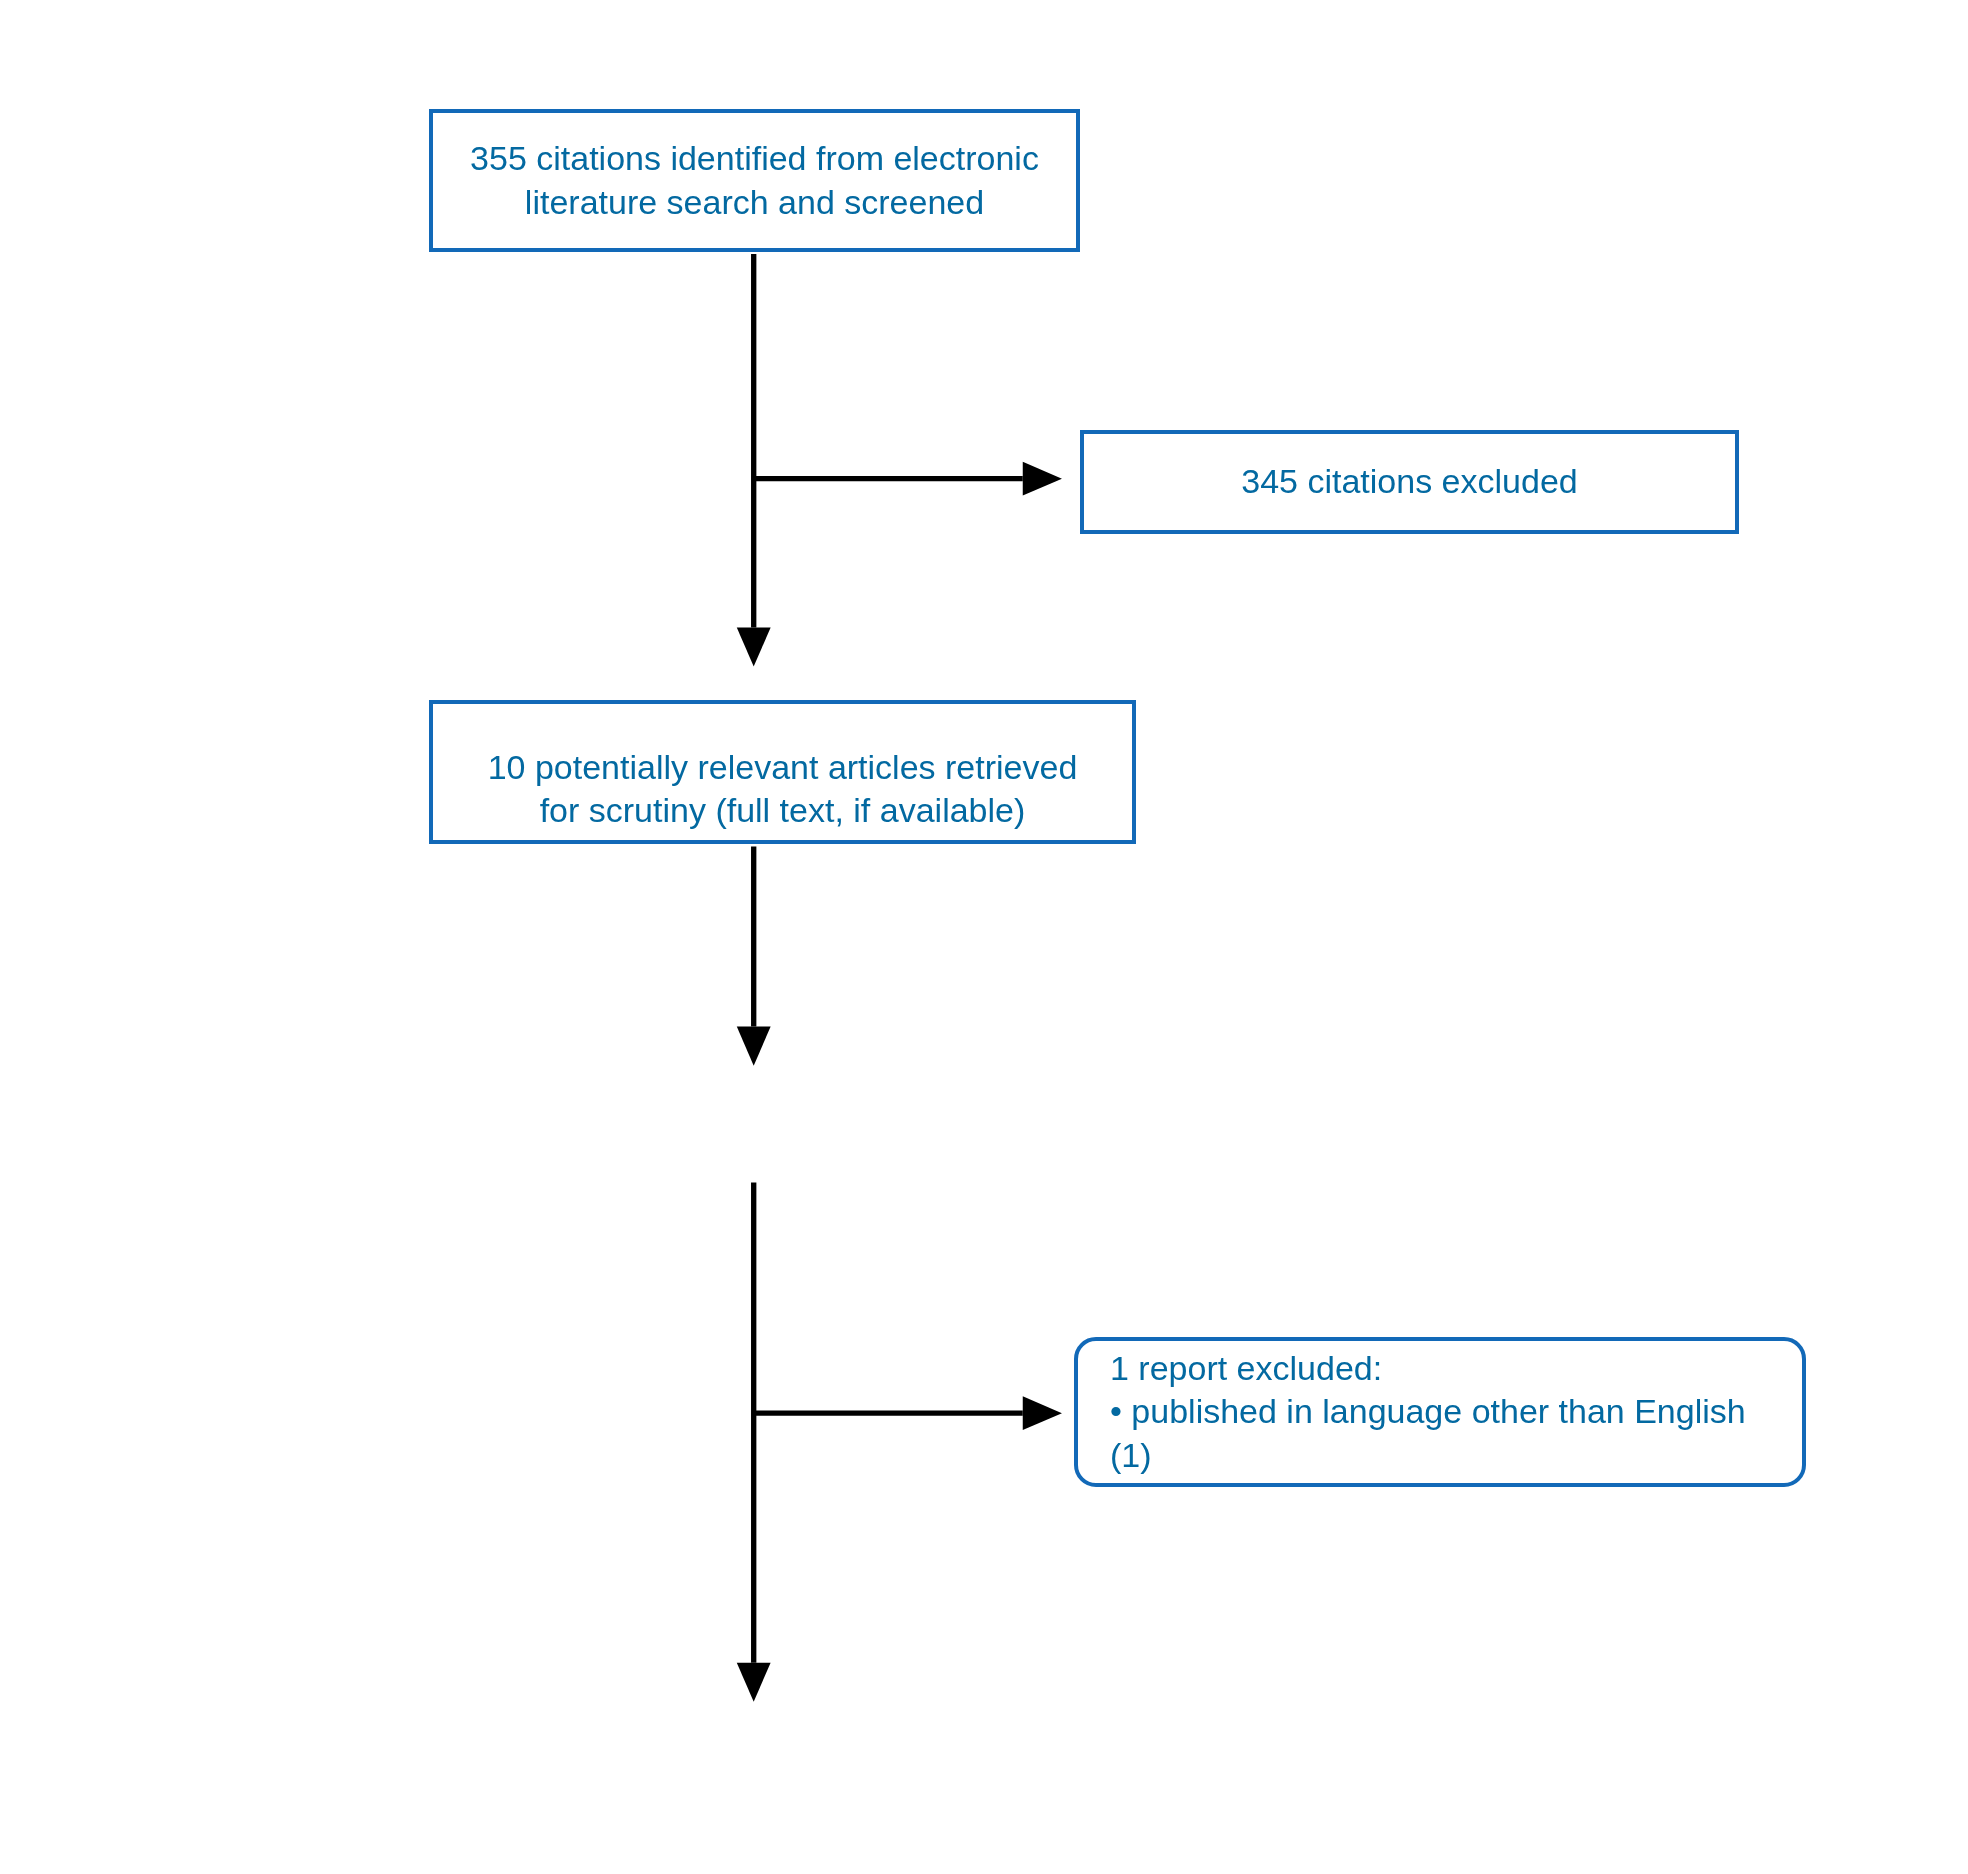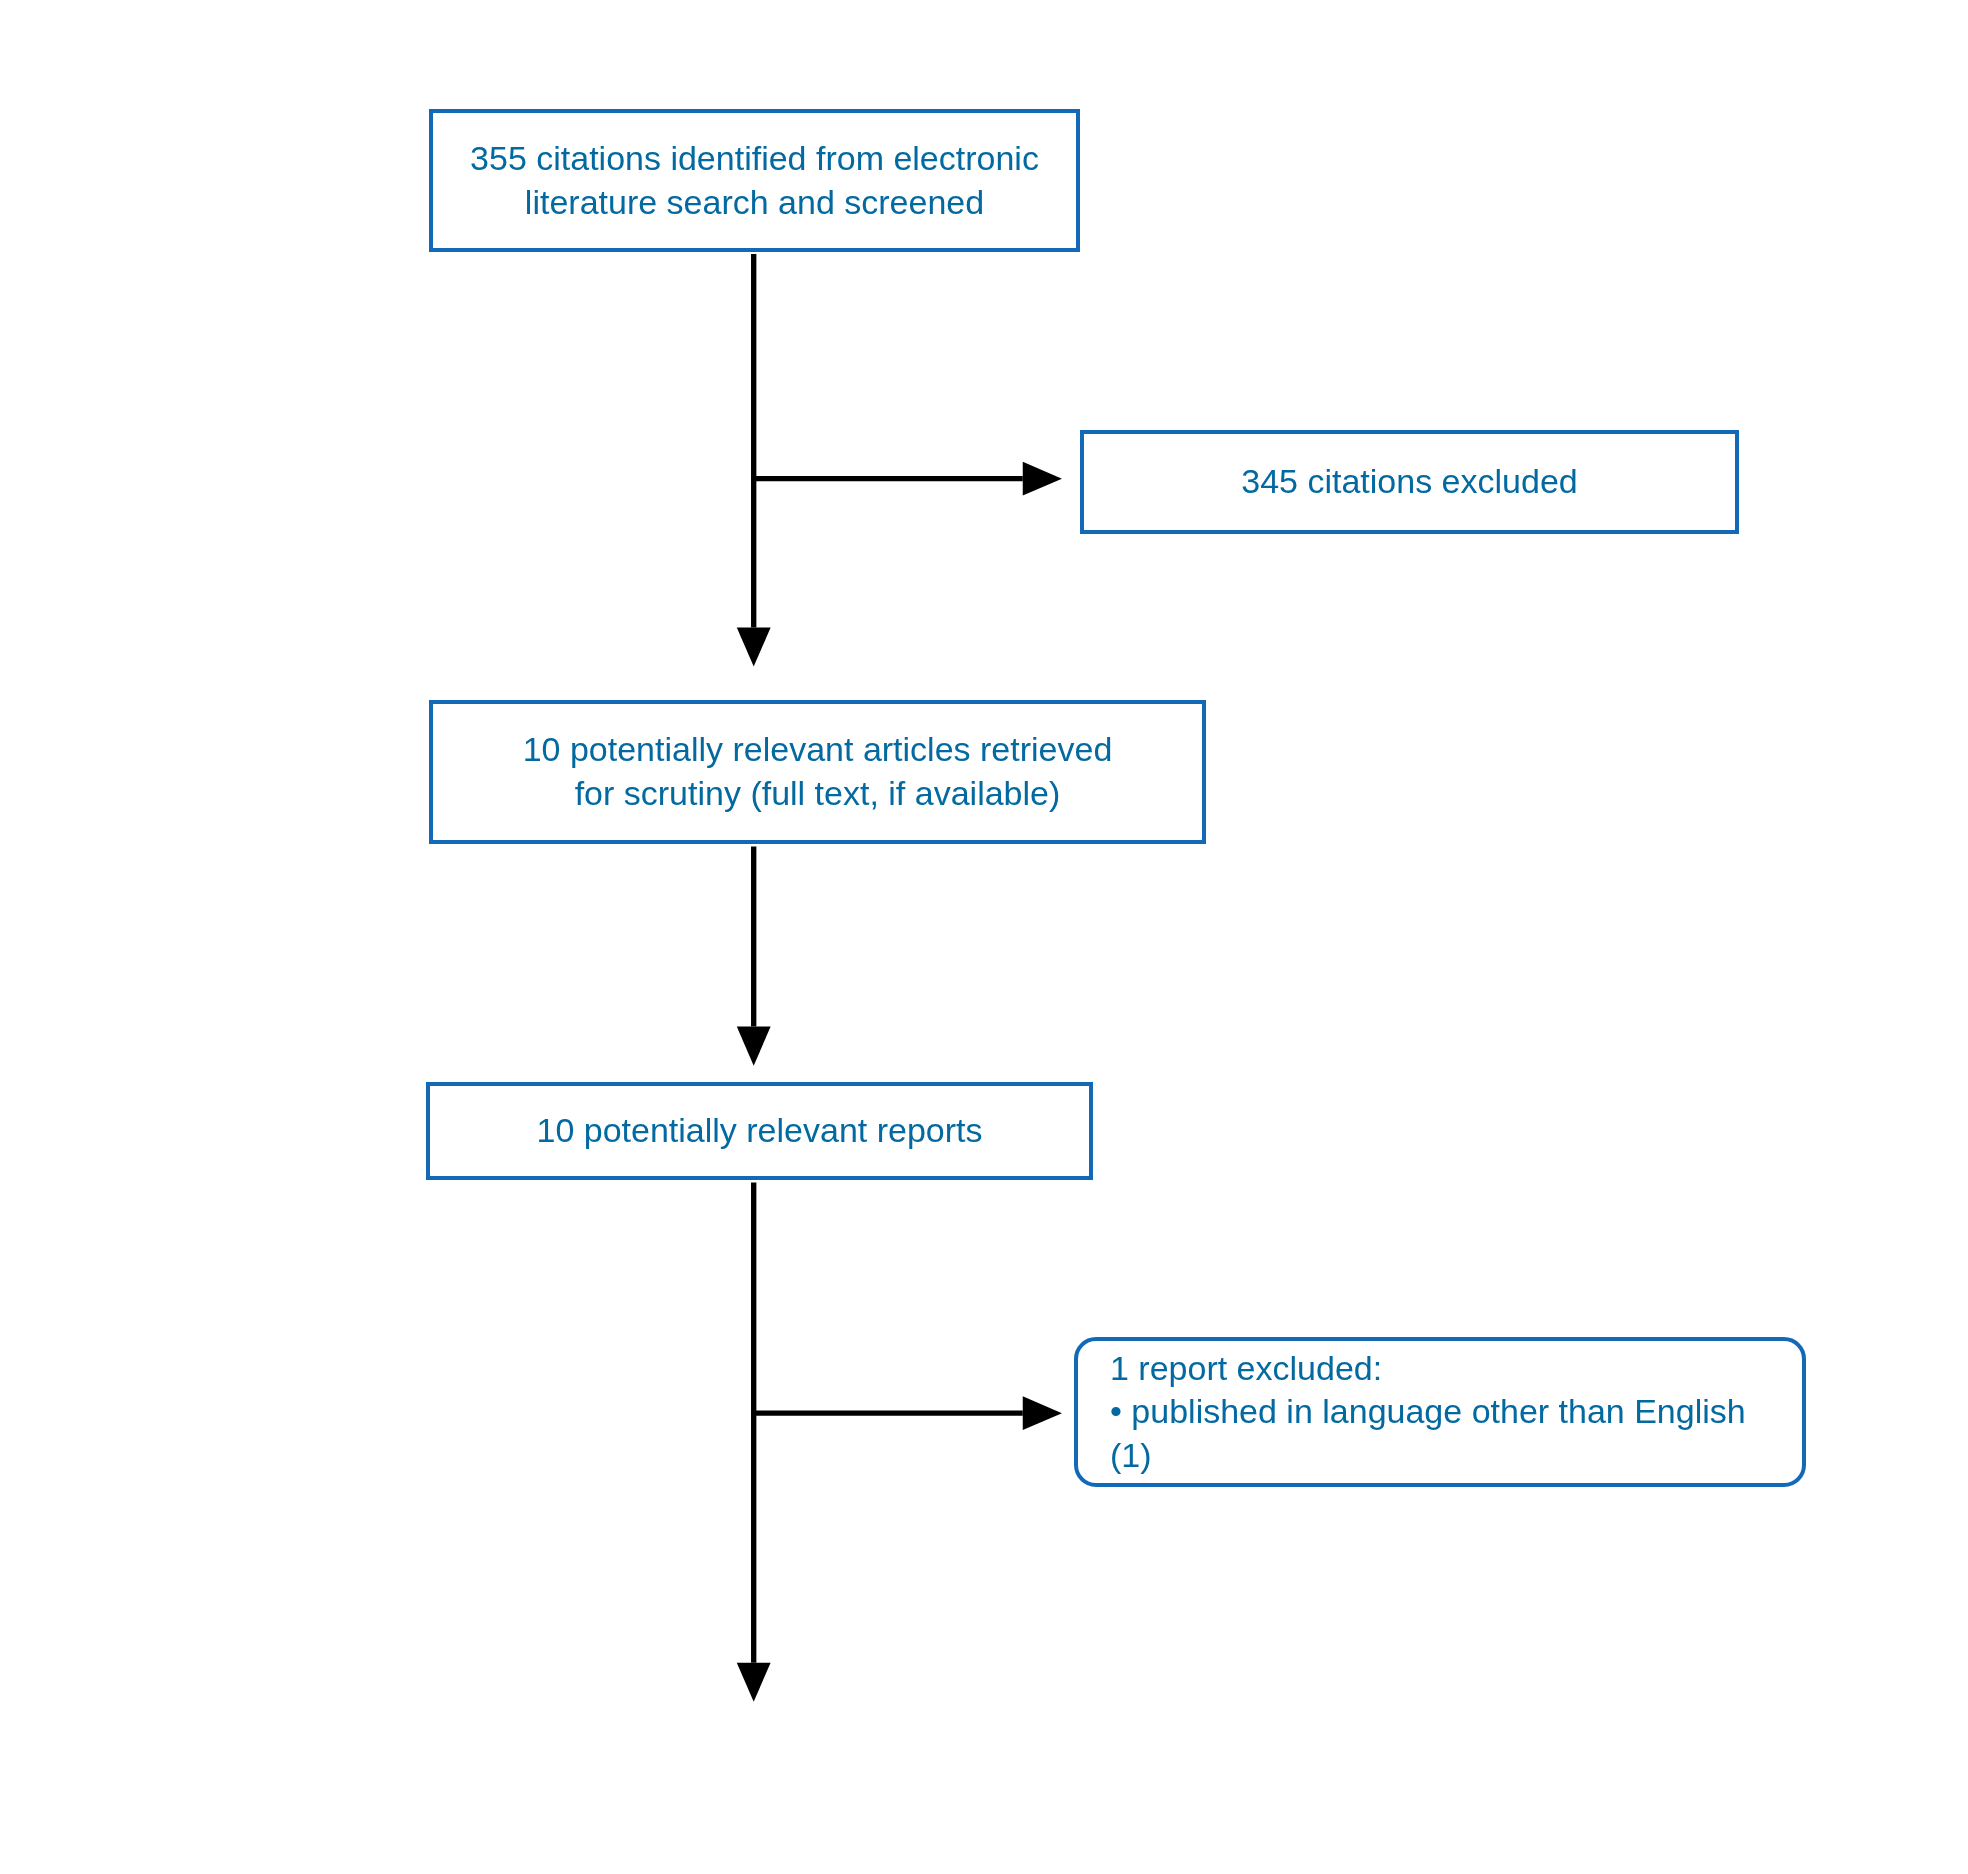--- a/index.html
+++ b/index.html
@@ -44,21 +44,21 @@
     font-size: 34px;
     line-height: 1.28;
     white-space: pre-line;
     padding: 7.1px 18px;
   }
   .node .node-text {
     display: block;
   }
   #node-identified        { left: 429px;  top: 109px;  width: 651px; height: 143px; }
   #node-citations-excluded{ left: 1080px; top: 430px;  width: 659px; height: 104px; }
-  #node-retrieved         { left: 429px;  top: 700px;  width: 777px; height: 144px; }
+  #node-retrieved         { left: 429px;  top: 700px;  width: 707px; height: 144px; align-items: flex-end; }
   #node-relevant-reports  { left: 426px;  top: 1082px; width: 667px; height: 98px; }
   #node-report-excluded   {
     left: 1074px; top: 1337px; width: 732px; height: 150px;
     justify-content: flex-start;
     text-align: left;
     padding-left: 32px;
     padding-right: 21.4px;
     border-radius: 22px;
   }
   #node-included          { left: 478px;  top: 1718px; width: 551px; height: 105px; }
@@ -103,23 +103,20 @@
 
   <div class="node" id="node-citations-excluded">
     <span class="node-text">345 citations excluded</span>
   </div>
 
   <div class="node" id="node-retrieved">
     <span class="node-text">10 potentially relevant articles retrieved
 for scrutiny (full text, if available)</span>
   </div>
 
-  <div class="node" id="node-relevant-reports">
-    <span class="node-text">10 potentially relevant reports</span>
-  </div>
 
   <div class="node" id="node-report-excluded">
     <span class="node-text">1 report excluded:
 • published in language other than English (1)</span>
   </div>
 
 
 </div>
 
 

